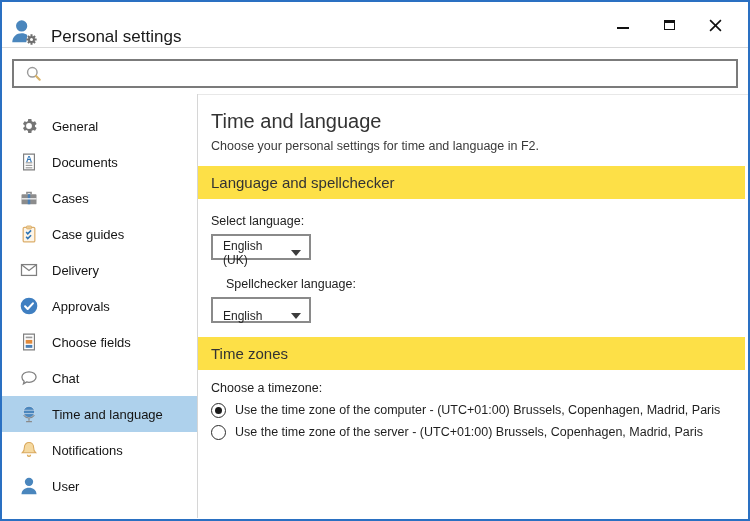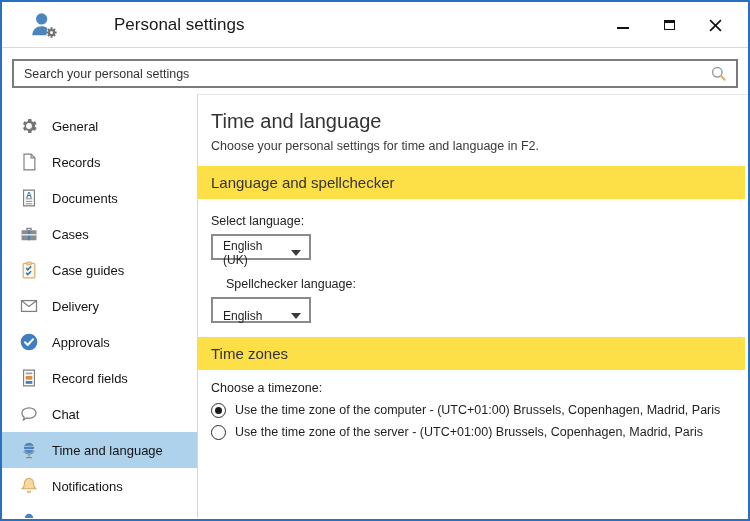--- a/index.html
+++ b/index.html
@@ -3,22 +3,22 @@
 <meta charset="utf-8">
 <style>
   * { margin:0; padding:0; box-sizing:border-box; }
   html,body { background:#cfd8e2; }
   .window{
     width:750px; height:521px; background:#fff;
     border:2px solid #2a70c2; position:relative; overflow:hidden;
     font-family:"Liberation Sans", sans-serif; color:#1c1c1c;
   }
   
-  .titlebar{ height:46px; display:flex; align-items:center; padding-left:27px;
-    border-bottom:1px solid #d9d9d9; position:relative; background:#fff;gap:43px;}
+  .titlebar{ height:46px; display:flex; align-items:flex-end; padding-left:7px;
+    border-bottom:1px solid #d9d9d9; position:relative; background:#fff;}
   .app-icon{ width:30px; height:30px; margin-right:12px; flex:0 0 auto;}
   .title{ font-size:17px; color:#1a1a1a; }
   .win-controls{ position:absolute; right:10px; top:0; height:46px; display:flex; align-items:center;}
   .win-btn{ width:46px; height:36px; display:flex; align-items:center; justify-content:center; cursor:default;}
   .glyph-min{ width:12px; height:2.6px; background:#111; margin-top:6px;}
   .glyph-max{ width:11px; height:10px; border:1.4px solid #111; border-top:3px solid #111;}
   
   .search-row{ height:46px; padding:11px 10px 6px 10px; background:#fff;}
   .search-box{ height:29px; border:2px solid #7b7b7b; display:flex; align-items:center; padding:0 8px 0 10px; background:#fff;}
   .search-box input{ border:none; outline:none; flex:1; font-size:12.5px; color:#222;
@@ -79,46 +79,38 @@
       <div class="win-btn">
         <svg width="13" height="13" viewBox="0 0 12 12">
           <path d="M1 1l10 10M11 1L1 11" stroke="#111" stroke-width="1.5"></path>
         </svg>
       </div>
     </div>
   </div>
 
   <div class="search-row">
     <div class="search-box">
-      <input type="text" placeholder="Search your personal settings" style="">
       <svg width="19" height="19" viewBox="0 0 24 24">
         <circle cx="10.5" cy="10.5" r="6" fill="none" stroke="#9a9a9a" stroke-width="1.8"></circle>
         <path d="M15.2 15.2l4.6 4.6" stroke="#d9b36a" stroke-width="2.8" stroke-linecap="round"></path>
       </svg>
     </div>
   </div>
 
   <div class="body">
 
     <div class="sidebar">
 
       <div class="side-item">
         <svg viewBox="0 0 24 24">
           <path d="M19.14 12.94a7 7 0 0 0 0-1.88l2.03-1.58-1.92-3.32-2.39.96a7 7 0 0 0-1.62-.94l-.36-2.54h-3.84l-.36 2.54c-.59.24-1.13.56-1.62.94l-2.39-.96-1.92 3.32 2.03 1.58a7 7 0 0 0 0 1.88l-2.03 1.58 1.92 3.32 2.39-.96c.5.38 1.03.7 1.62.94l.36 2.54h3.84l.36-2.54c.59-.24 1.12-.56 1.62-.94l2.39.96 1.92-3.32-2.03-1.58z M12 15.5a3.5 3.5 0 1 1 0-7 3.5 3.5 0 0 1 0 7z" fill="#757575" fill-rule="evenodd"></path>
         </svg>
         <span>General</span>
       </div>
 
-      <div class="side-item">
-        <svg viewBox="0 0 24 24">
-          <path d="M6 2.5h8.5L19 7v14.5H6z" fill="#fff" stroke="#7f7f7f" stroke-width="1.4"></path>
-          <path d="M14.5 2.5V7H19" fill="none" stroke="#7f7f7f" stroke-width="1.4"></path>
-        </svg>
-        <span>Records</span>
-      </div>
 
       <div class="side-item">
         <svg viewBox="0 0 24 24">
           <path d="M5.5 2.5h13v19h-13z" fill="#fff" stroke="#7f7f7f" stroke-width="1.4"></path>
           <text x="12" y="11.5" font-size="10" font-weight="bold" fill="#2e74b5" text-anchor="middle" font-family="Liberation Sans, sans-serif">A</text>
           <path d="M8 13h8M8 16h8M8 19h8" stroke="#8a8a8a" stroke-width="1.2"></path>
         </svg>
         <span>Documents</span>
       </div>
 
@@ -158,21 +150,21 @@
         <span>Approvals</span>
       </div>
 
       <div class="side-item">
         <svg viewBox="0 0 24 24">
           <path d="M5.5 2.5h13v19h-13z" fill="#fff" stroke="#7f7f7f" stroke-width="1.4"></path>
           <rect x="8" y="5.5" width="8" height="2" fill="#9a9a9a"></rect>
           <rect x="8" y="9.5" width="8" height="4.5" fill="#e08a3c"></rect>
           <rect x="8" y="15.5" width="8" height="3.5" fill="#4a7fb5"></rect>
         </svg>
-        <span>Record fields</span>
+        <span>Choose fields</span>
       </div>
 
       <div class="side-item">
         <svg viewBox="0 0 24 24">
           <path d="M12 4.5c4.7 0 8.5 2.8 8.5 6.3s-3.8 6.3-8.5 6.3c-1 0-1.9-.12-2.8-.35L5.3 19l.9-3.1c-1.7-1.1-2.7-2.9-2.7-5.1 0-3.5 3.8-6.3 8.5-6.3z" fill="#fff" stroke="#7f7f7f" stroke-width="1.5"></path>
         </svg>
         <span>Chat</span>
       </div>
 
       <div class="side-item selected">

